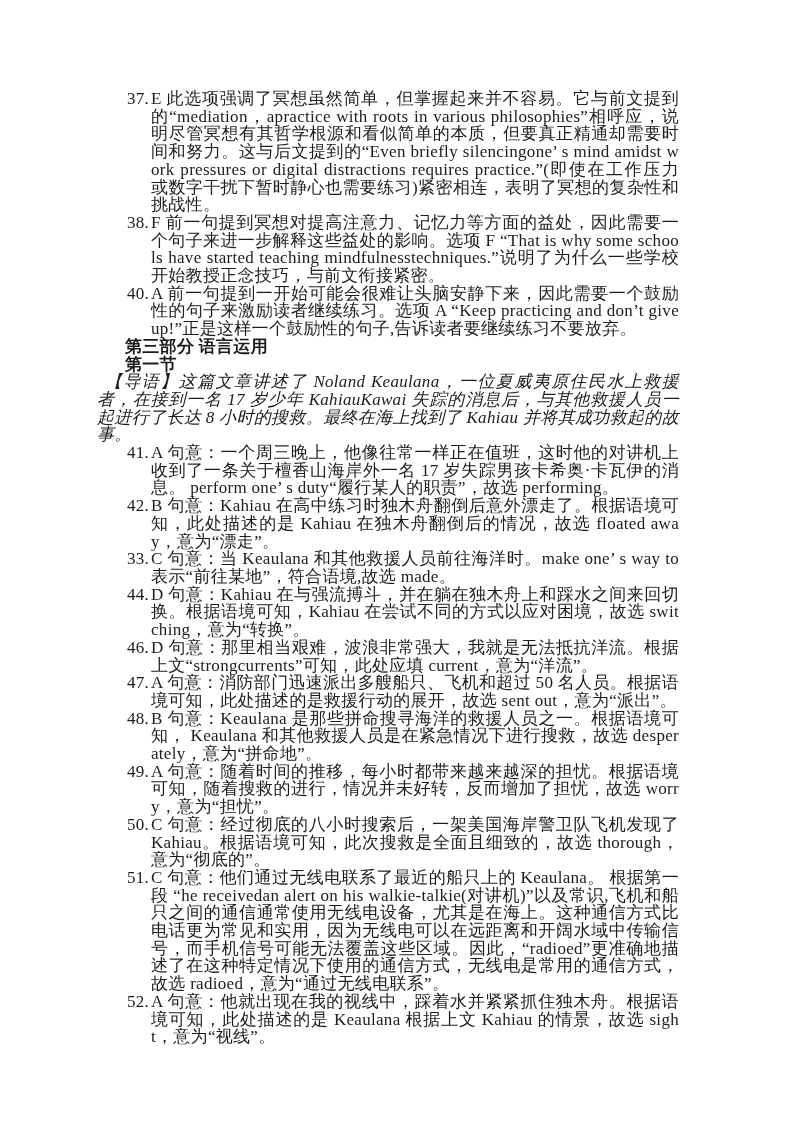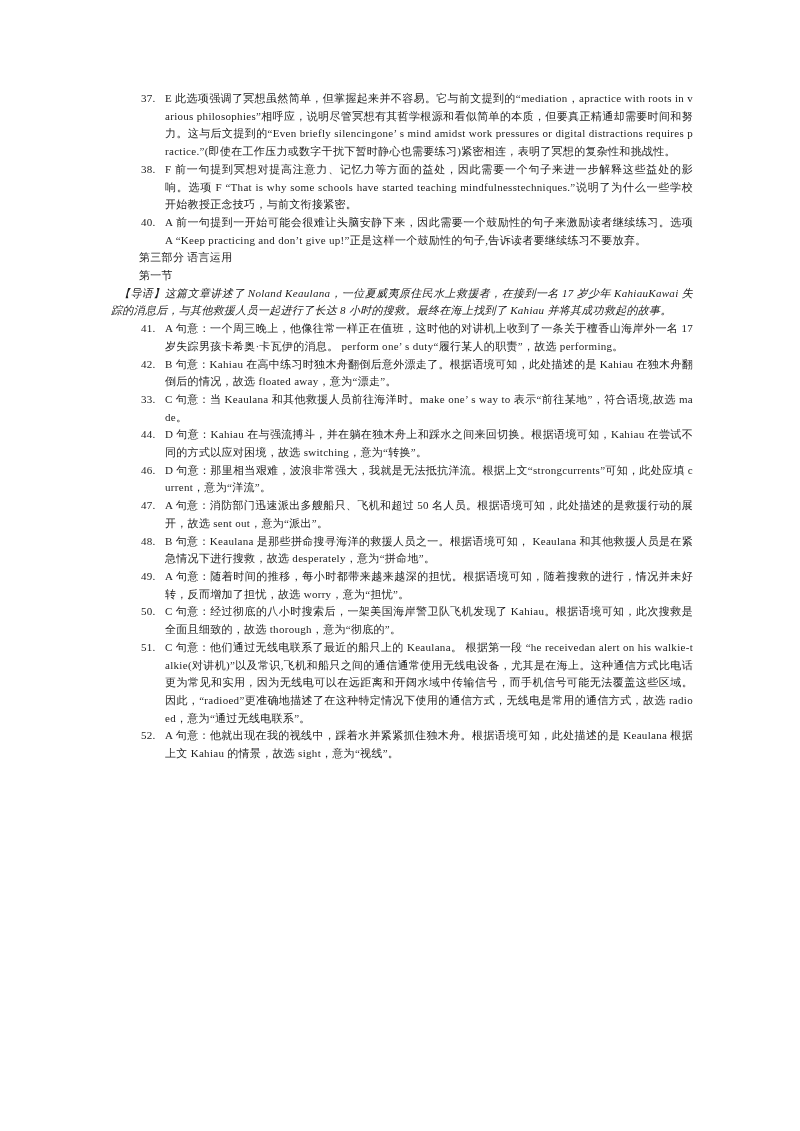--- a/index.html
+++ b/index.html
@@ -12,43 +12,44 @@
   }
   .page {
     position: relative;
     width: 800px;
     height: 1131px;
     background: #ffffff;
     overflow: hidden;
   }
   .content {
     position: absolute;
-    left: 111px;
+    left: 97px;
     top: 90px;
     width: 582px;
-    font-size: 11px;
+    font-size: 17px;
     line-height: 17.7px;
     letter-spacing: 0.3px;
     text-align: justify;
   }
   .answer-item {
     display: flex;
     margin-left: 30px;
   }
   .answer-item .num {
     flex: none;
     width: 24px;
   }
   .answer-item .txt {
     flex: 1;
     word-break: break-all;
     text-align: justify;
   }
   .heading {
     margin-left: 28px;
+    font-weight: bold;
   }
   .intro {
     text-indent: 8px;
     word-break: break-all;
     text-align: justify;
     font-style: italic;
   }
 </style>
 </head>
 <body>

